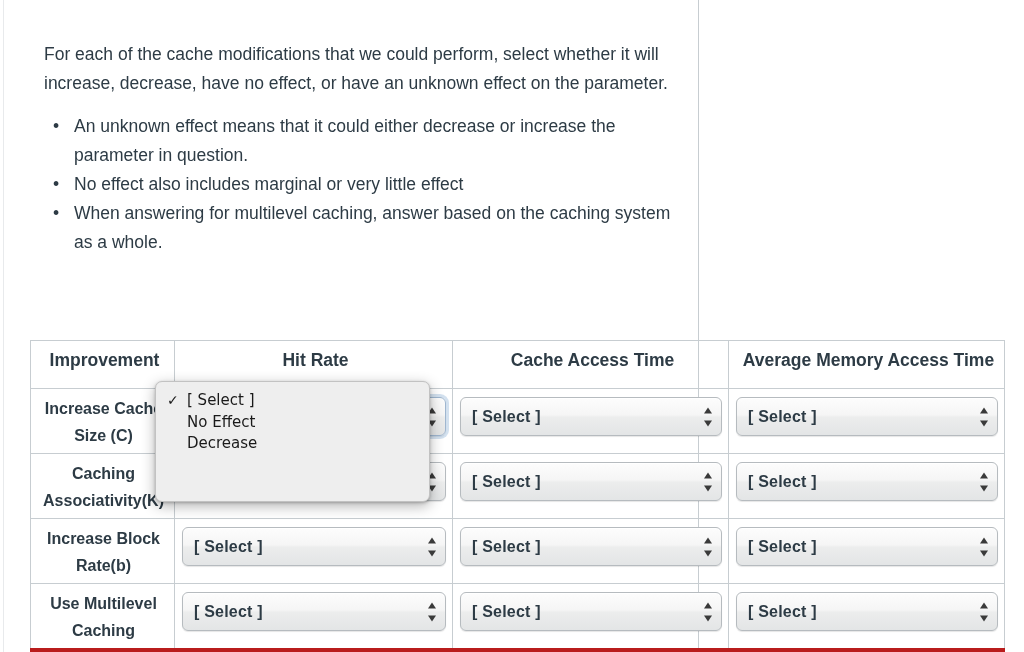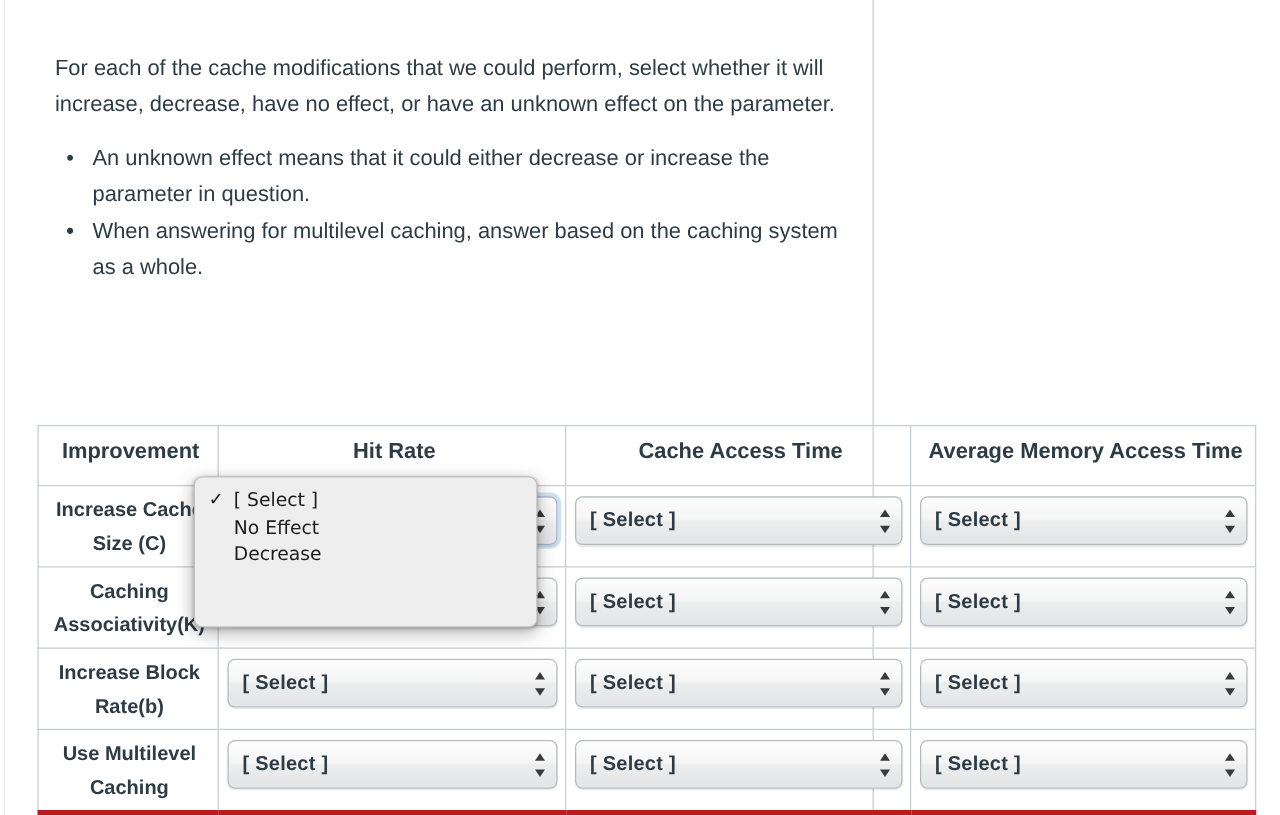--- a/index.html
+++ b/index.html
@@ -206,20 +206,21 @@
 
 <div class="prose">
   <p>For each of the cache modifications that we could perform, select whether it will increase, decrease, have no effect, or have an unknown effect on the parameter.</p>
   <ul>
     <li>
       <span class="bullet">•</span>
       <span>An unknown effect means that it could either decrease or increase the parameter in question.</span>
     </li>
     <li>
       <span class="bullet">•</span>
+      <span>No effect also includes marginal or very little effect</span>
     </li>
     <li>
       <span class="bullet">•</span>
       <span>When answering for multilevel caching, answer based on the caching system as a whole.</span>
     </li>
   </ul>
 </div>
 
 <table class="grid">
   <thead>

